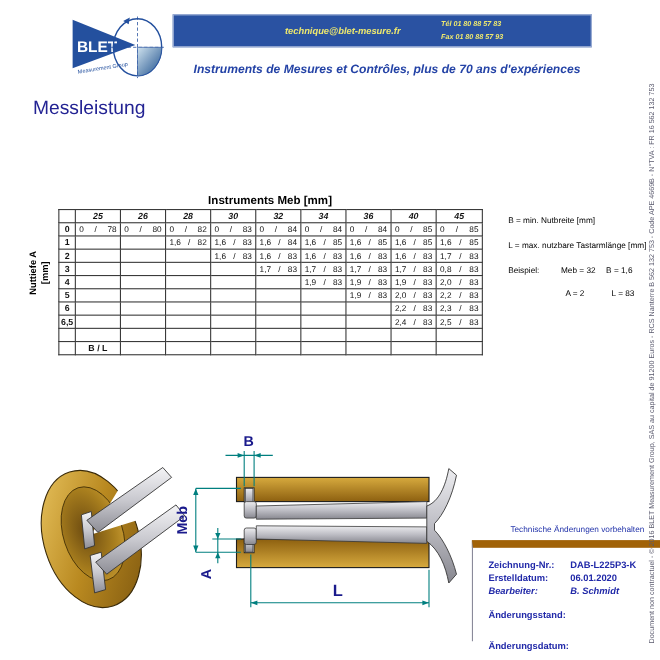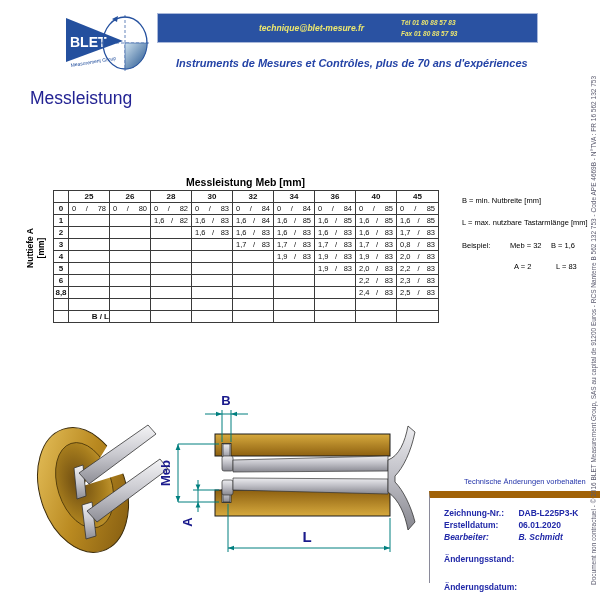--- a/index.html
+++ b/index.html
@@ -19,23 +19,23 @@
   .pagetitle{position:absolute;left:30px;top:88px;margin:0;font-size:17.5px;
           font-weight:normal;color:#232393;}
 
   
   .tbl-title{position:absolute;left:53px;top:176px;width:385px;text-align:center;
           font-size:10.5px;font-weight:bold;color:#000;}
   table.meb{position:absolute;left:53px;top:190px;border-collapse:collapse;
           table-layout:fixed;width:385px;}
   table.meb th,table.meb td{border:1px solid #3a3a3a;height:11px;padding:0;margin:0;
           font-size:7.5px;text-align:center;line-height:10px;overflow:hidden;}
-  table.meb thead th{font-weight:bold;font-size:8px;}
+  table.meb thead th{font-weight:bold;font-size:8px;font-style:italic;}
   table.meb th.rl{font-weight:bold;font-size:8px;}
-  table.meb td.bold{font-weight:bold;font-size:8px;text-align:right;}
+  table.meb td.bold{font-weight:bold;font-size:8px;}
   .sp{display:flex;justify-content:space-between;padding:0 3px;}
   .sp i{font-style:normal;}
   .vaxis{position:absolute;left:-6px;top:235px;width:88px;height:26px;
          transform:rotate(-90deg);text-align:center;font-size:8.5px;font-weight:bold;
          line-height:11px;color:#000;}
 
   
   .legend{font-size:7.5px;color:#000;}
 
   
@@ -79,21 +79,21 @@
     <span class="email">technique@blet-mesure.fr</span>
     <div class="telfax">
       <div>Tél 01 80 88 57 83</div>
       <div>Fax 01 80 88 57 93</div>
     </div>
   </div>
   <div class="slogan">Instruments de Mesures et Contrôles, plus de 70 ans d'expériences</div>
 
   <h1 class="pagetitle">Messleistung</h1>
 
-  <div class="tbl-title">Messleistung Meb [mm]</div>
+  <div class="tbl-title">Instruments Meb [mm]</div>
   <div class="vaxis">
     <div>Nuttiefe A</div>
     <div>[mm]</div>
   </div>
   <table class="meb">
     <colgroup>
       <col style="width:15px">
         <col style="width:41px">
         <col style="width:41px">
         <col style="width:41px">
@@ -413,21 +413,21 @@
           </td>
           <td>
             <span class="sp">
               <i>2,3</i>
               <i>/</i>
               <i>83</i>
             </span>
           </td>
         </tr>
         <tr>
-          <th class="rl">8,8</th>
+          <th class="rl">6,5</th>
           <td></td>
           <td></td>
           <td></td>
           <td></td>
           <td></td>
           <td></td>
           <td></td>
           <td>
             <span class="sp">
               <i>2,4</i>

